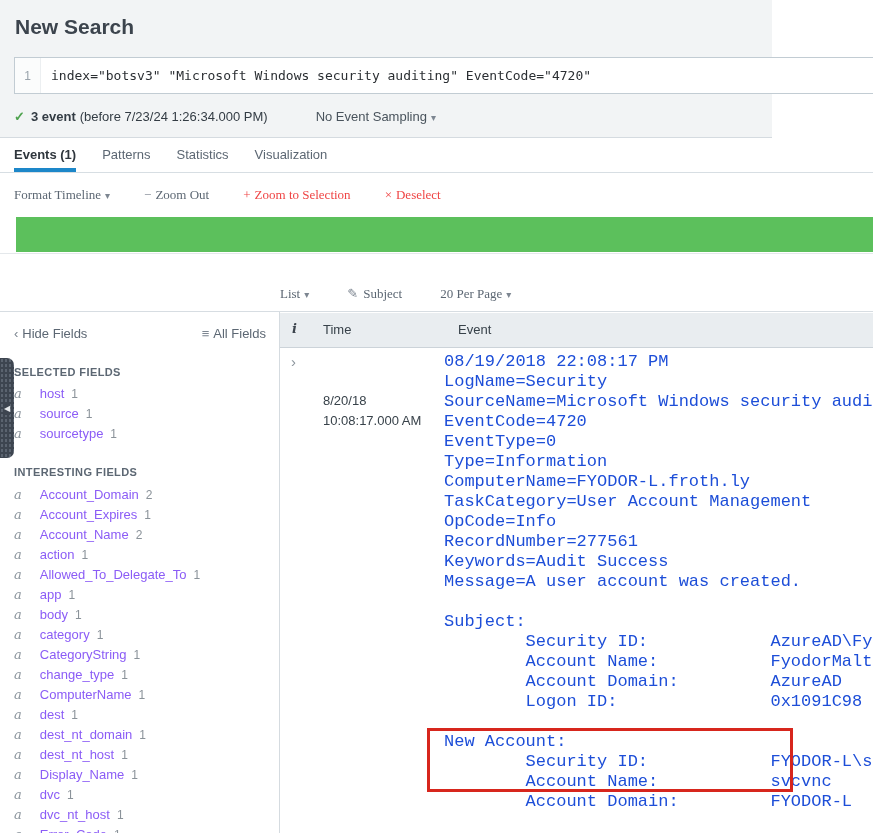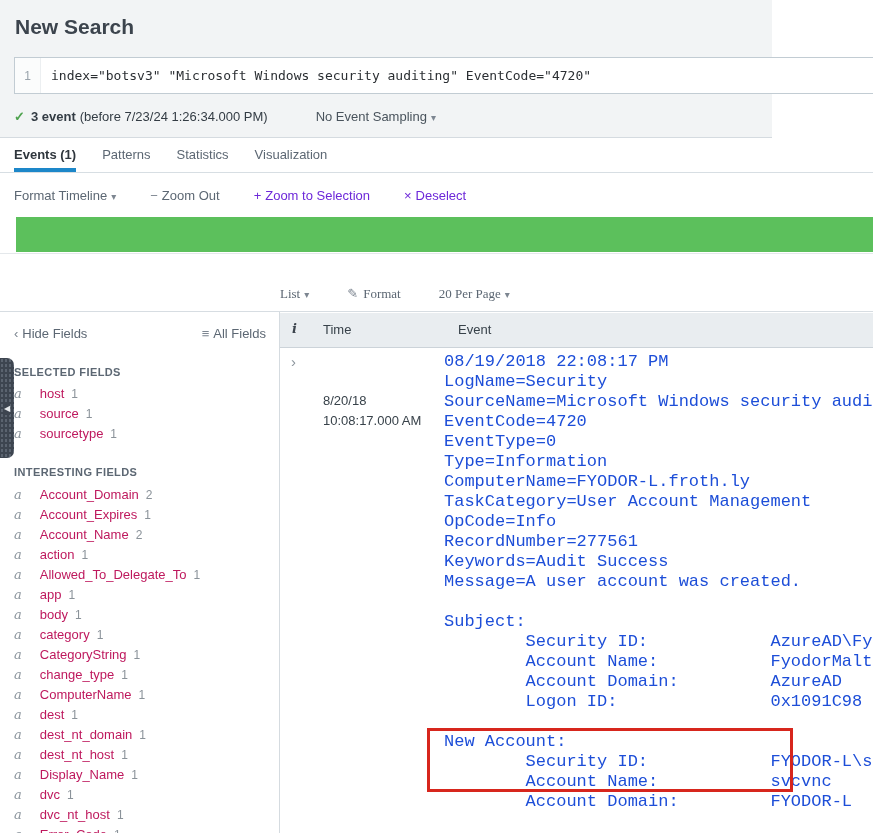--- a/index.html
+++ b/index.html
@@ -29,23 +29,23 @@
   
   .tabs-row { position:absolute; left:0; top:139px; width:873px; height:34px;
     background:#fff; border-bottom:1px solid #d7dee3; display:flex; padding-left:14px; }
   .tab { font-size:13px; color:#5c6773; margin-right:26px; display:flex; align-items:center;
     height:33px; border-bottom:4px solid transparent; cursor:pointer; padding-top:2px; }
   .tab.active { color:#2f363d; font-weight:bold; border-bottom-color:#1d87c9; }
 
   
   .timeline-controls { position:absolute; left:0; top:174px; width:873px; height:42px;
     background:#fff; display:flex; align-items:center; padding-left:14px; font-size:13px; color:#5c6773; }
-  .tc-item { margin-right:34px; cursor:pointer; white-space:nowrap; }
+  .tc-item { margin-right:34px; cursor:pointer; white-space:nowrap;font-family:Liberation Serif, serif; }
   .tc-item .sym { margin-right:4px; color:#7d8691; }
-  .tc-item.disabled, .tc-item.disabled .sym { color:#6d28d9; }
+  .tc-item.disabled, .tc-item.disabled .sym { color:#ef4444; }
 
   .timeline-bar { position:absolute; left:16px; top:217px; width:857px; height:35px; background:#5cc05c; cursor:pointer; }
   .timeline-base { position:absolute; left:0; top:253px; width:873px; height:1px; background:#e4e8eb; }
 
   
   .results-controls { position:absolute; left:280px; top:279px; width:593px; height:30px;
     display:flex; align-items:center; font-size:13px; color:#5c6773;font-family:Liberation Serif, serif; }
   .rc-item { margin-right:38px; cursor:pointer; white-space:nowrap; }
   .rc-item .sym { margin-right:5px; color:#7d8691; }
   .section-divider { position:absolute; left:0; top:311px; width:873px; height:1px; background:#d7dde2; }
@@ -55,21 +55,21 @@
     background:#fff; border-right:1px solid #d5dbe0; overflow:hidden; }
   .sidebar-top { position:absolute; left:14px; top:14px; width:252px; display:flex;
     justify-content:space-between; font-size:13px; color:#5c6773; }
   .sb-link { cursor:pointer; white-space:nowrap; }
   .sb-link .sym { color:#7d8691; margin-right:4px; }
   .fields-header { position:absolute; left:14px; font-size:11px; font-weight:bold;
     color:#5c6773; letter-spacing:.4px; }
   .field-row { position:absolute; left:14px; height:20px; font-size:13px;
     white-space:nowrap; cursor:pointer; }
   .ftype { font-family:"DejaVu Serif", serif; font-style:italic; color:#8c959d; margin-right:6px; font-size:13px; }
-  .fname { color:#be185d;padding-left:12px; }
+  .fname { color:#8b5cf6;padding-left:12px; }
   .fcount { color:#8a9299; margin-left:7px; font-size:12px; }
 
   .collapse-handle { position:absolute; left:0; top:46px; width:14px; height:100px;
     background:#3d4550; border-radius:0 7px 7px 0; cursor:pointer;
     display:flex; align-items:center; justify-content:center;
     background-image:radial-gradient(#5b6470 1px, transparent 1px);
     background-size:4px 5px; }
   .collapse-handle .arrow { color:#e8ebee; font-size:8px; background:#3d4550; padding:2px 0; }
 
   
@@ -133,21 +133,21 @@
 </div>
 
 <div class="timeline-bar"></div>
 <div class="timeline-base"></div>
 
 <div class="results-controls">
   <span class="rc-item">
     <span>List</span><span class="caret">▾</span>
   </span>
   <span class="rc-item">
-    <span class="sym">✎</span><span>Format</span>
+    <span class="sym">✎</span><span>Subject</span>
   </span>
   <span class="rc-item">
     <span>20 Per Page</span><span class="caret">▾</span>
   </span>
 </div>
 <div class="section-divider"></div>
 
 <div class="sidebar">
   <div class="sidebar-top">
     <span class="sb-link">

